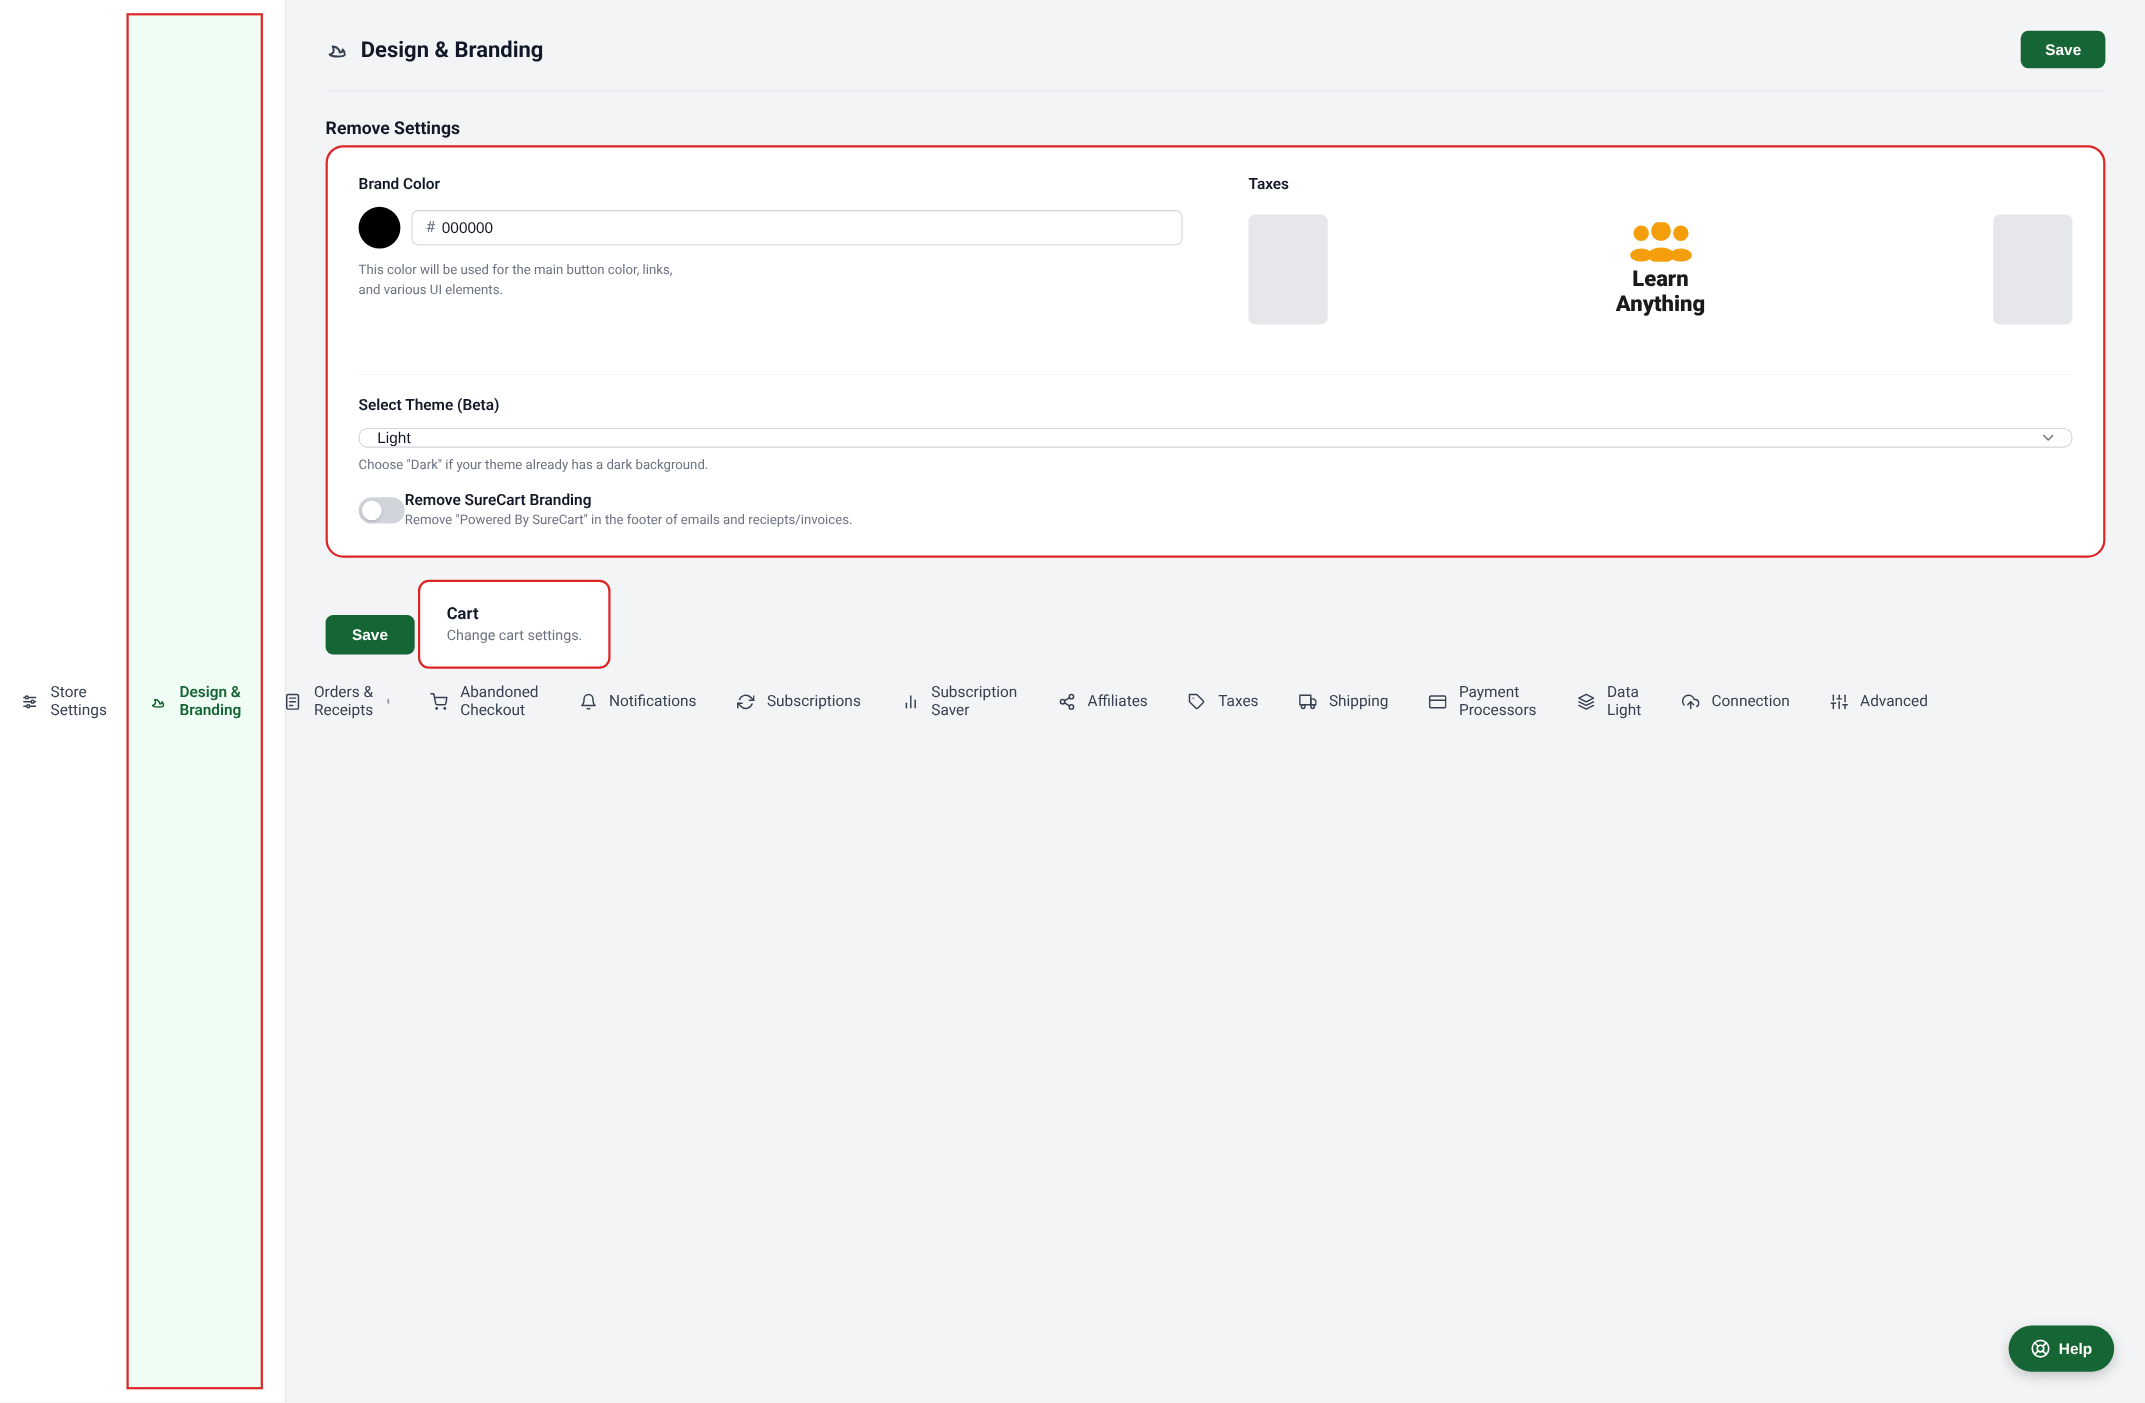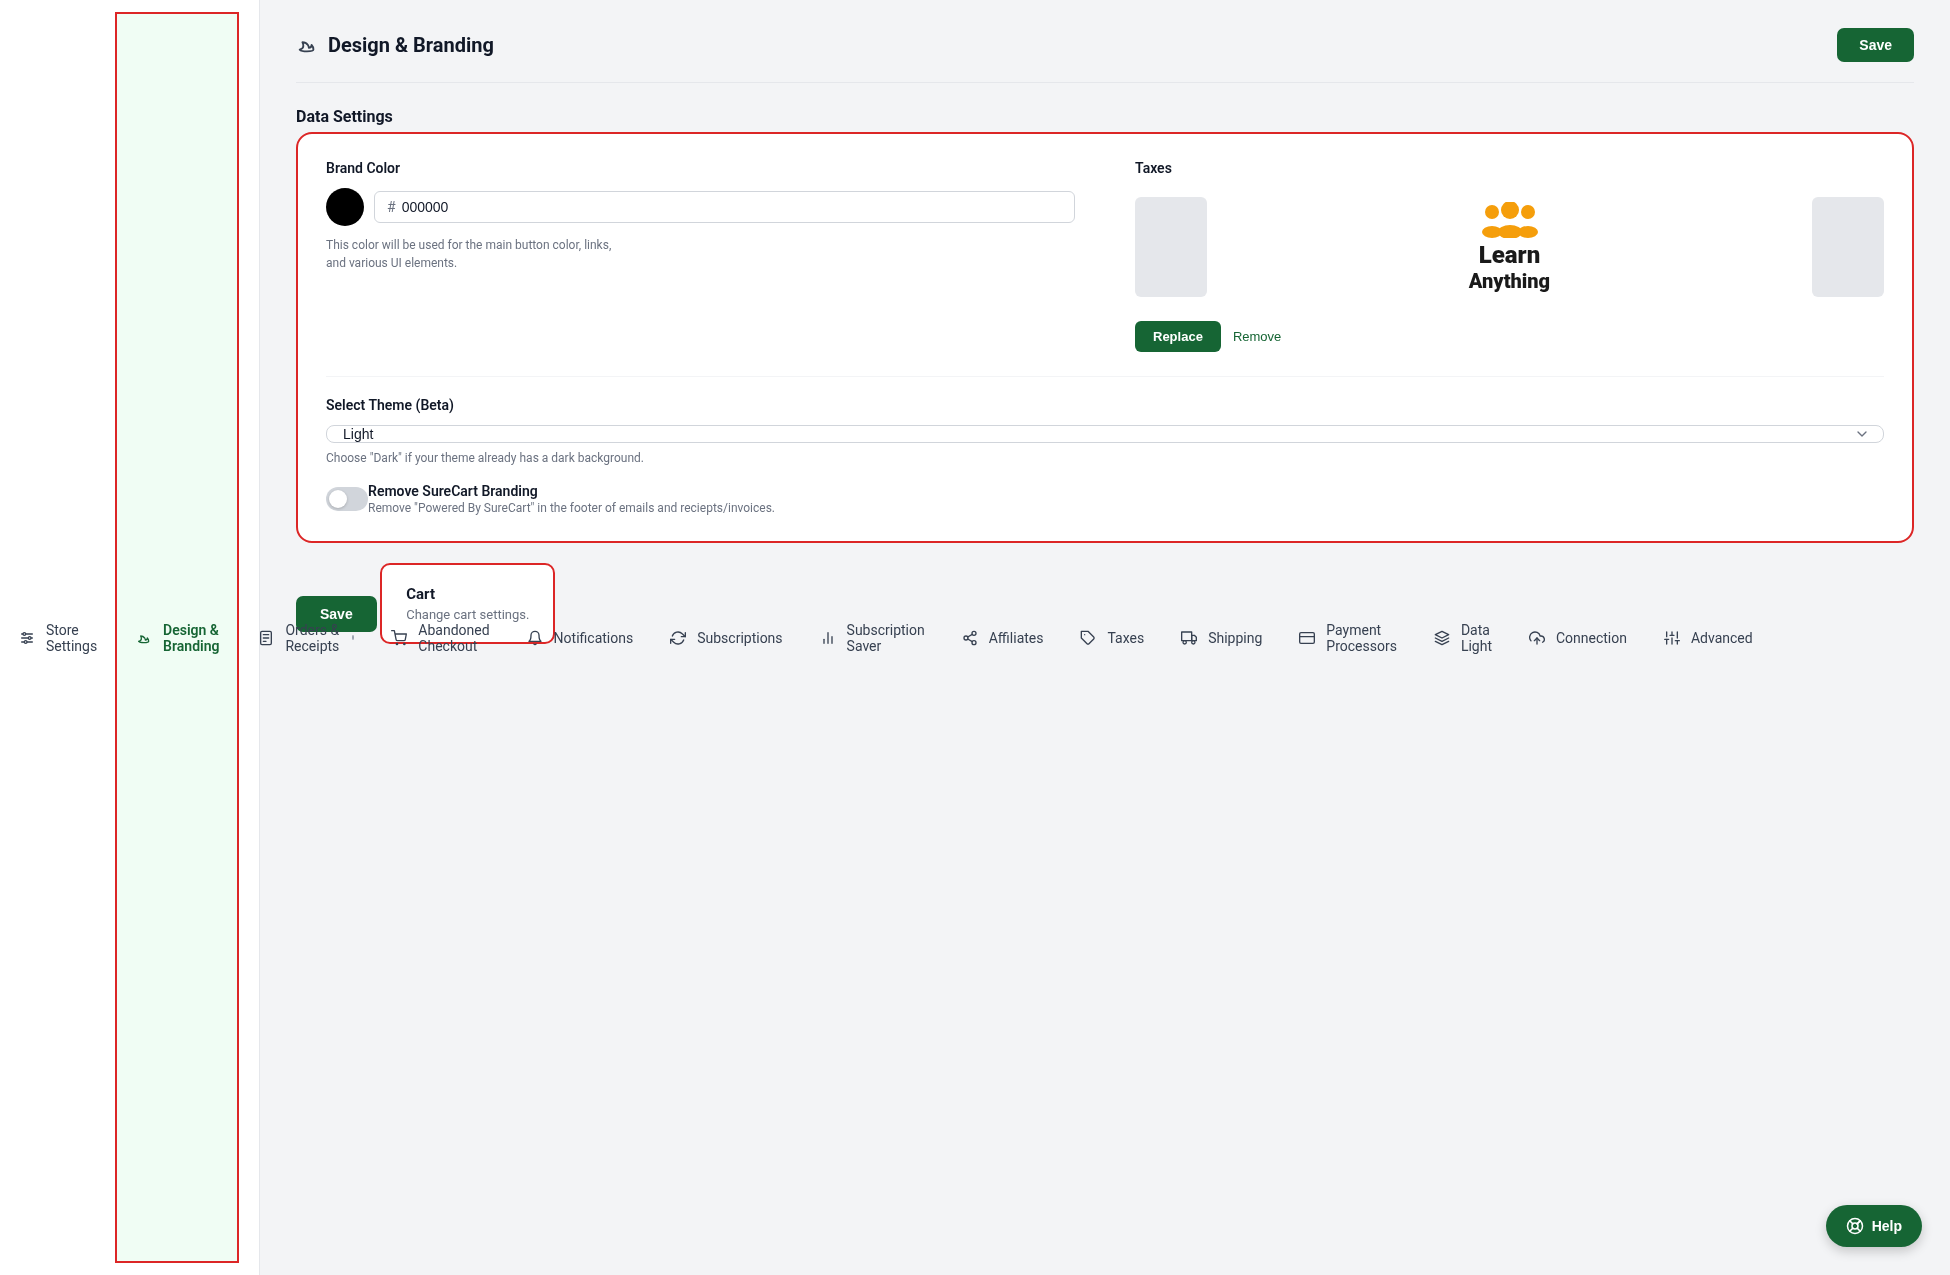--- a/index.html
+++ b/index.html
@@ -555,21 +555,21 @@
       </span>
       <h1 class="page-title">Design &amp; Branding</h1>
     </div>
     <button class="btn-save-header">Save</button>
   </div>
 
   <div class="divider"></div>
 
   
   <div class="brand-settings-section">
-    <h2 class="section-title">Data Settings</h2>
+    <h2 class="section-title">Remove Settings</h2>
 
     <div class="brand-card">
       <div class="brand-card-inner">
 
         <div class="brand-color-section">
           <div class="field-label">Brand Color</div>
           <div class="color-input-row">
             <div class="color-swatch" style="background:#000000;"></div>
             <div class="color-text-input">
               <span class="hash-sign">#</span>
@@ -589,29 +589,25 @@
                 <svg width="60" height="36" viewBox="0 0 60 36" fill="#f59e0b">
                   <circle cx="12" cy="10" r="7"></circle>
                   <circle cx="30" cy="8" r="9"></circle>
                   <circle cx="48" cy="10" r="7"></circle>
                   <ellipse cx="12" cy="30" rx="10" ry="6"></ellipse>
                   <ellipse cx="30" cy="30" rx="12" ry="7"></ellipse>
                   <ellipse cx="48" cy="30" rx="10" ry="6"></ellipse>
                 </svg>
               </span>
               <div style="text-align:center; line-height:1.15;">
-                <span style="font-size:24px; font-weight:900; color:#1a1a1a; display:block;">Learn</span>
+                <span style="font-size:20px; font-weight:900; color:#1a1a1a; display:block;">Learn</span>
                 <span style="font-size:20px; font-weight:900; color:#1a1a1a; display:block;">Anything</span>
               </div>
             </div>
             <div class="logo-placeholder-box"></div>
-          </div>
-          <div class="logo-actions">
-            <button class="btn-replace">Replace</button>
-            <button class="btn-remove">Remove</button>
           </div>
         </div>
       </div>
 
       <div class="theme-section">
         <div class="field-label">Select Theme (Beta)</div>
         <div class="select-wrapper">
           <select class="theme-select">
             <option value="Light">Light</option>
             <option value="Dark">Dark</option>

